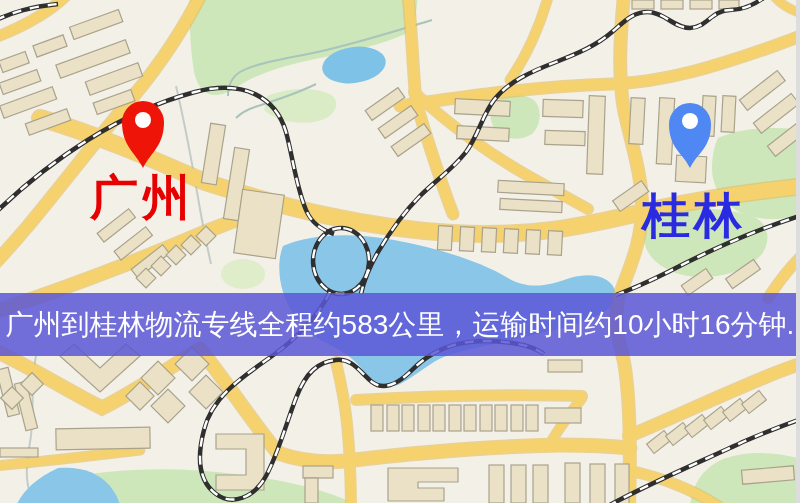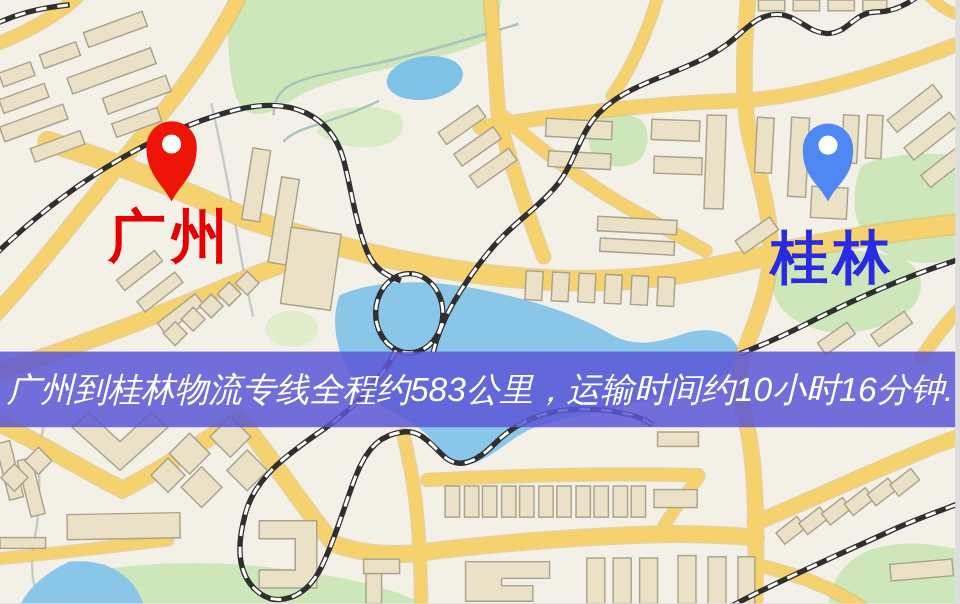--- a/index.html
+++ b/index.html
@@ -11,21 +11,21 @@
   .pin-label{
     position:absolute;font-family:"Liberation Serif","DejaVu Serif",serif;
     font-weight:bold;font-size:48px;line-height:1;letter-spacing:4px;
     white-space:nowrap;user-select:none;
   }
   .pin-label.origin{left:90px;top:174px;color:#e60000;}
   .pin-label.dest{left:642px;top:192px;color:#2a2ae0;}
   .banner{
     position:absolute;left:0;top:293px;width:800px;height:63px;
     background:rgba(91,87,214,0.85);
-    display:flex;align-items:center;justify-content:center;font-style:italic;
+    display:flex;align-items:center;justify-content:center;
   }
   .banner span{
     color:#ffffff;font-size:28px;font-weight:500;white-space:nowrap;
     font-family:"Liberation Sans",sans-serif;
   }
 </style>
 </head>
 <body>
 
 <div class="stage">

